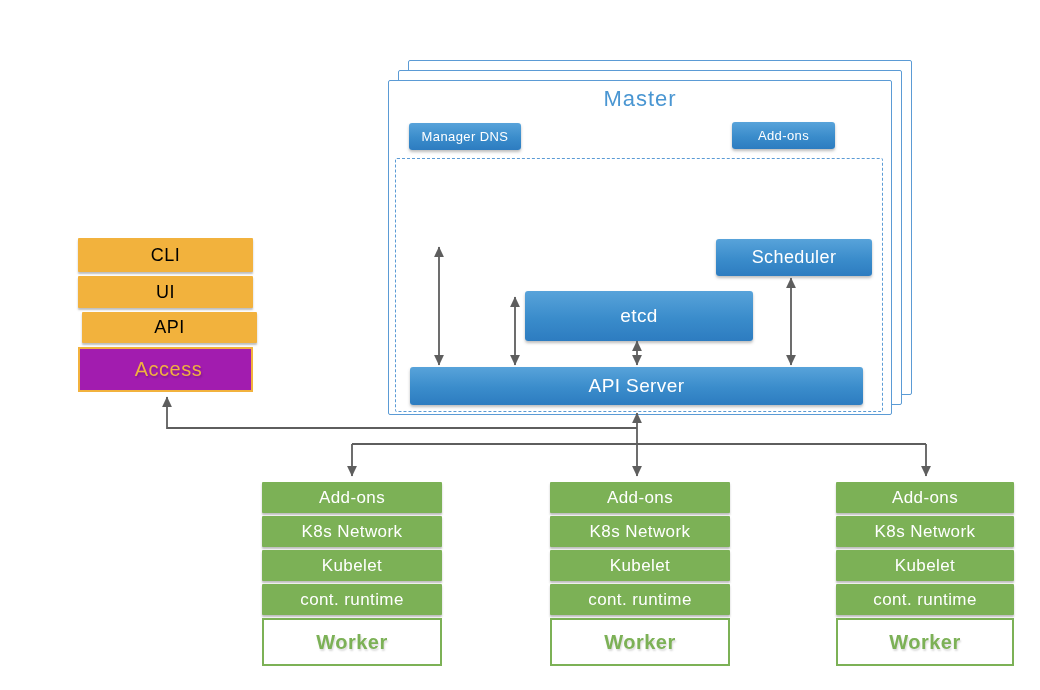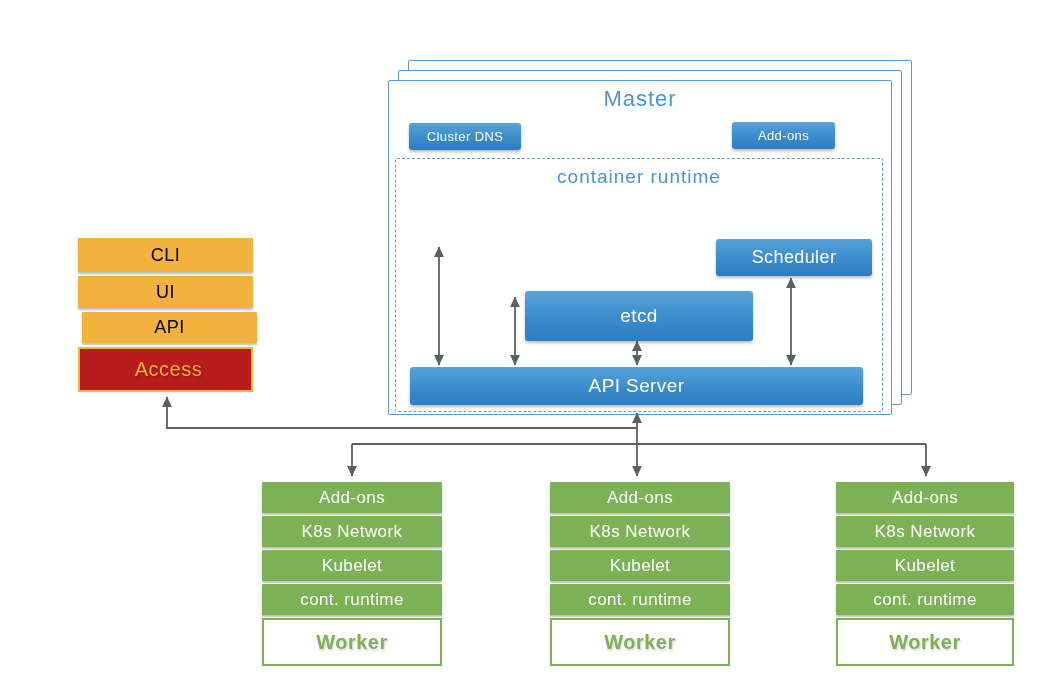--- a/index.html
+++ b/index.html
@@ -30,21 +30,21 @@
   .frame{background:#fff;border:1.6px solid var(--master-border);border-radius:2px;}
   .dashed{border:1.8px dashed var(--master-border);border-radius:2px;background:transparent;}
   .blue-title{color:var(--blue-title-text);letter-spacing:1px;}
 
   
   .orangerow{
     background:var(--orange-fill);color:#000000;letter-spacing:.5px;
     box-shadow:0 2px 2px rgba(110,110,110,.45);border-radius:1px;
   }
   .outline-orange{
-    background:#b91c1c;border:2px solid var(--orange-fill);color:var(--orange-text);
+    background:#a21caf;border:2px solid var(--orange-fill);color:var(--orange-text);
     letter-spacing:.5px;
     padding-left:6px;
   }
   .outline-orange .lbl{text-shadow:1px 2px 2px rgba(0,0,0,.18);}
 
   
   .greenrow{
     background:var(--green-fill);color:#fff;letter-spacing:.4px;
     box-shadow:0 2px 2px rgba(110,110,110,.45);border-radius:1px;
     height:31px;margin-bottom:3px;font-size:17px;
@@ -64,28 +64,27 @@
 
 <div id="canvas">
 
   <div class="abs frame" style="left:408px;top:60px;width:504px;height:335px;z-index:1"></div>
   <div class="abs frame" style="left:398px;top:70px;width:504px;height:335px;z-index:2"></div>
   <div class="abs frame" style="left:388px;top:80px;width:504px;height:335px;z-index:3"></div>
 
   <div class="abs blue-title" style="left:388px;top:86px;width:504px;text-align:center;font-size:22px;z-index:4">Master</div>
 
   <div class="abs bluebox flexc" style="left:409px;top:123px;width:112px;height:27px;font-size:13px;z-index:4">
-    <span>Cluster DNS</span>
+    <span>Manager DNS</span>
   </div>
   <div class="abs bluebox flexc" style="left:732px;top:122px;width:103px;height:27px;font-size:13px;z-index:4">
     <span>Add-ons</span>
   </div>
 
   <div class="abs dashed" style="left:395px;top:158px;width:488px;height:254px;z-index:4"></div>
-  <div class="abs blue-title" style="left:395px;top:166px;width:488px;text-align:center;font-size:19px;z-index:5">container runtime</div>
 
   <div class="abs bluebox flexc" style="left:716px;top:239px;width:156px;height:37px;font-size:18px;z-index:5">
     <span>Scheduler</span>
   </div>
   <div class="abs bluebox flexc" style="left:525px;top:291px;width:228px;height:50px;font-size:19px;z-index:5">
     <span>etcd</span>
   </div>
   <div class="abs bluebox flexc" style="left:410px;top:367px;width:453px;height:38px;font-size:19px;z-index:5">
     <span>API Server</span>
   </div>

